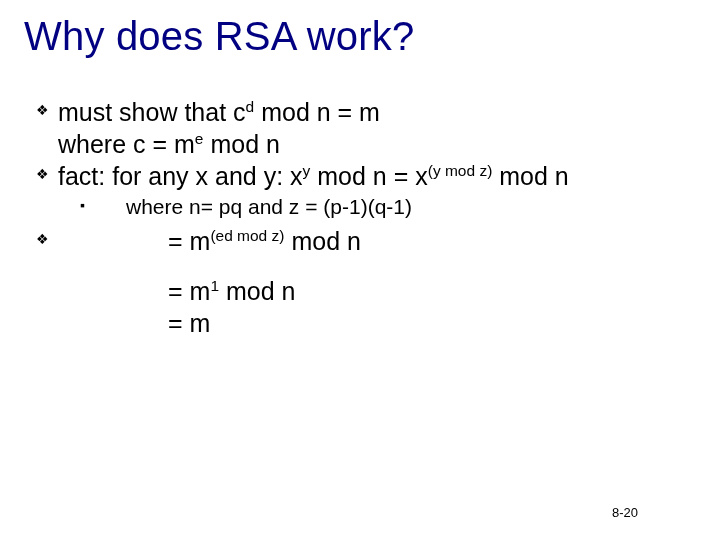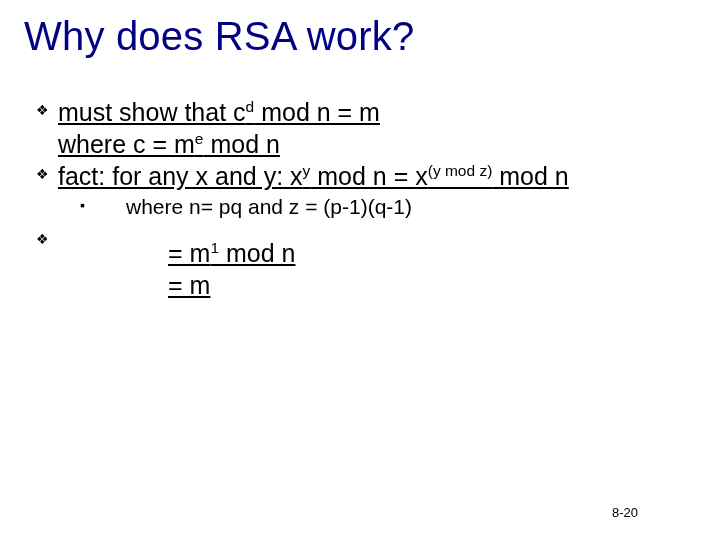--- a/index.html
+++ b/index.html
@@ -42,21 +42,20 @@
   }
   .bullet-icon {
     width: 22px;
     flex: 0 0 22px;
     margin-top: 6px;
     font-size: 14px;
     color: #000;
   }
   .bullet-text {
     flex: 1;
-    text-decoration: underline;
   }
   .sub-row {
     display: flex;
     align-items: flex-start;
     margin-left: 44px;
     font-size: 21px;
     margin-top: 2px;
     margin-bottom: 4px;
   }
   .sub-icon {
@@ -111,21 +110,24 @@
     </div>
 
     <div class="sub-row">
       <div class="sub-icon">▪</div>
       <div class="sub-text">where n= pq and z = (p-1)(q-1)</div>
     </div>
 
     <div class="bullet-row">
       <div class="bullet-icon">❖</div>
       <div class="bullet-text">
-        <div class="eq-line" style="margin-top:12px;">
+        <div class="eq-line">
+          <span>= m</span><sup class="s">(ed mod z)</sup><span> mod n</span>
+        </div>
+        <div class="eq-line" style="margin-top:18px;">
           <span>= m</span><sup class="s">1</sup><span> mod n</span>
         </div>
         <div class="eq-line">
           <span>= m</span>
         </div>
       </div>
     </div>
 
   </div>
 

